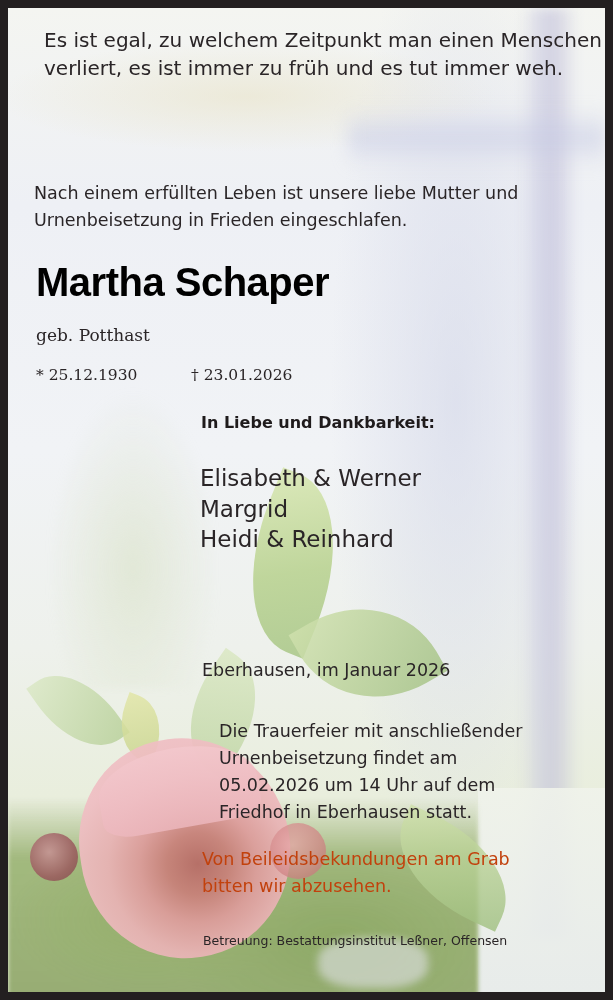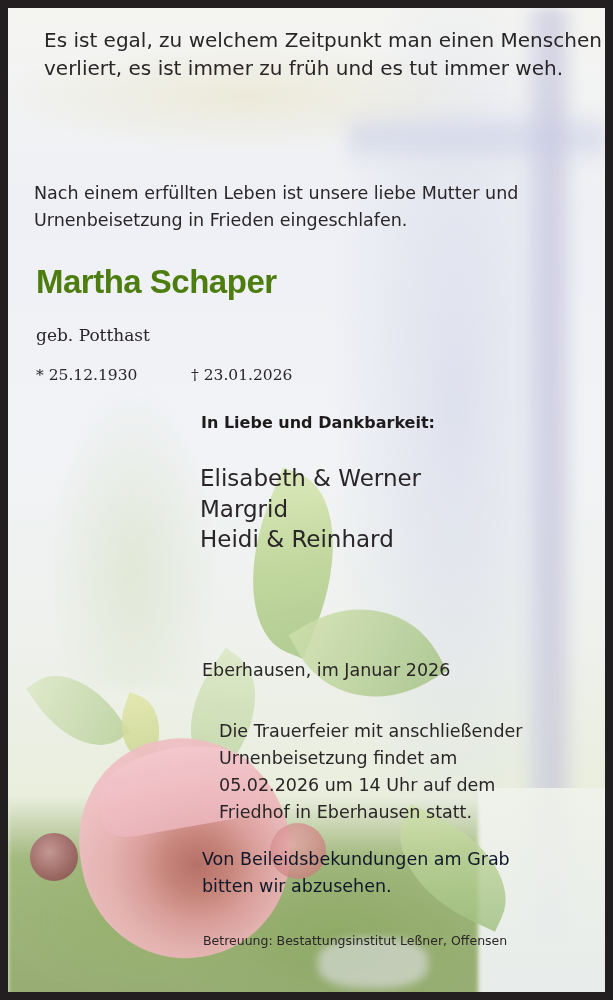--- a/index.html
+++ b/index.html
@@ -107,23 +107,23 @@
     }
     .intro {
       left: 26px; top: 172px;
       font-size: 17.5px; line-height: 27px;
       color: #2a2527;
     }
     .name {
       left: 28px; top: 250px;
       font-family: "Liberation Sans", "DejaVu Sans", sans-serif;
       font-weight: bold;
-      font-size: 33px; line-height: 48px;
+      font-size: 40px; line-height: 48px;
       letter-spacing: -0.5px;
-      color: #4d7c0f;
+      color: #000000;
     }
     .maiden {
       left: 28px; top: 315px;
       font-family: "DejaVu Serif", "Liberation Serif", serif;
       font-size: 17px; line-height: 24px;
       color: #2a2527;
     }
     .dates {
       left: 28px; top: 356px;
       font-family: "DejaVu Serif", "Liberation Serif", serif;
@@ -151,21 +151,21 @@
     }
     .ceremony {
       left: 194px; top: 710px;
       font-size: 17.5px; line-height: 27px;
       color: #2a2527;
       margin-left: 17px;
     }
     .condolence {
       left: 194px; top: 838px;
       font-size: 17.5px; line-height: 27px;
-      color: #0f172a;
+      color: #c2410c;
     }
     .undertaker {
       left: 195px; top: 924px;
       font-size: 12.5px; line-height: 18px;
       color: #2a2527;
     }
   </style>
 </head>
 <body>
 

